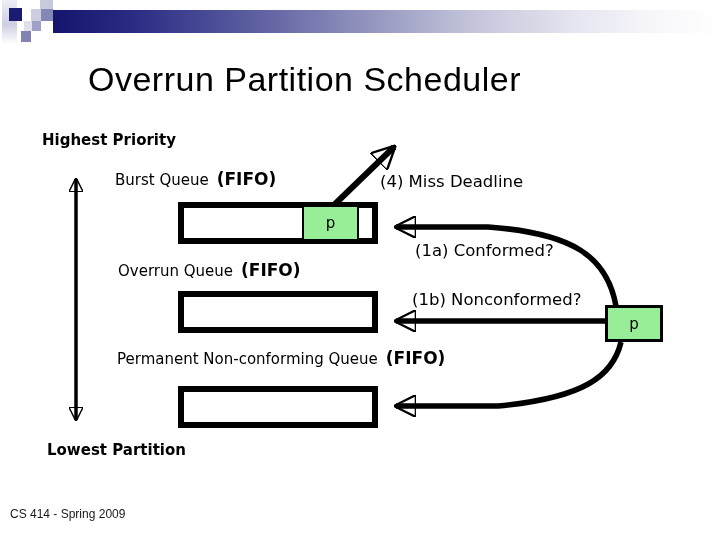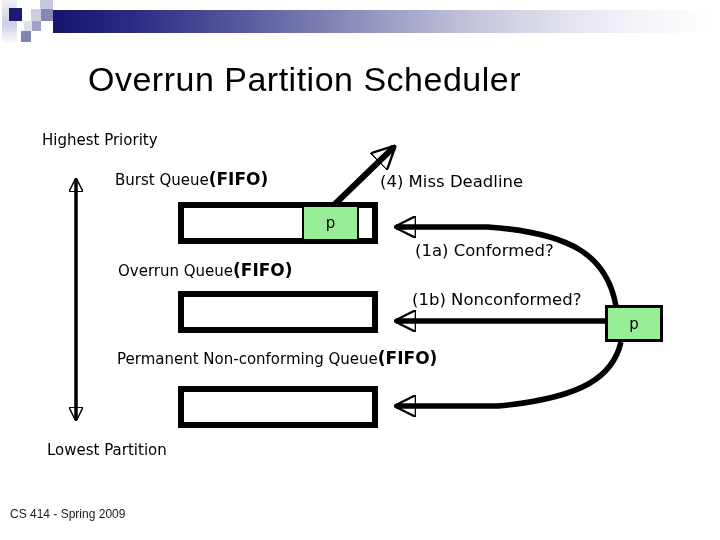--- a/index.html
+++ b/index.html
@@ -21,23 +21,23 @@
   .deco-bar{left:53px;top:10px;width:667px;height:23px;
     background:linear-gradient(90deg,#15156e 0%,#2b2b84 12%,#5c5ea0 30%,
       #9597c0 48%,#c4c5db 63%,#e4e5ef 78%,#f7f7fb 90%,#ffffff 100%);}
   
   .title{
     position:absolute;left:88px;top:60px;
     font-family:"Liberation Sans",sans-serif;font-size:34px;letter-spacing:.5px;
     white-space:nowrap;
   }
   .lab{position:absolute;white-space:nowrap;line-height:1.2;}
-  .bold15{font-weight:normal;font-size:15px;}
+  .bold15{font-weight:bold;font-size:15px;}
   .qlabel{font-size:15px;}
-  .fifo{font-weight:bold;font-size:17px;margin-left:0;}
+  .fifo{font-weight:bold;font-size:17px;margin-left:8px;}
   .ann{font-size:16.5px;}
   .footer{
     position:absolute;left:10px;top:507px;width:720px;text-align:left;
     font-family:"Liberation Sans",sans-serif;font-size:12px;color:#1a1a1a;
   }
   
   .qbox{
     position:absolute;width:200px;height:42px;box-sizing:border-box;
     border:6px solid #000;background:#fff;z-index:2;
   }

